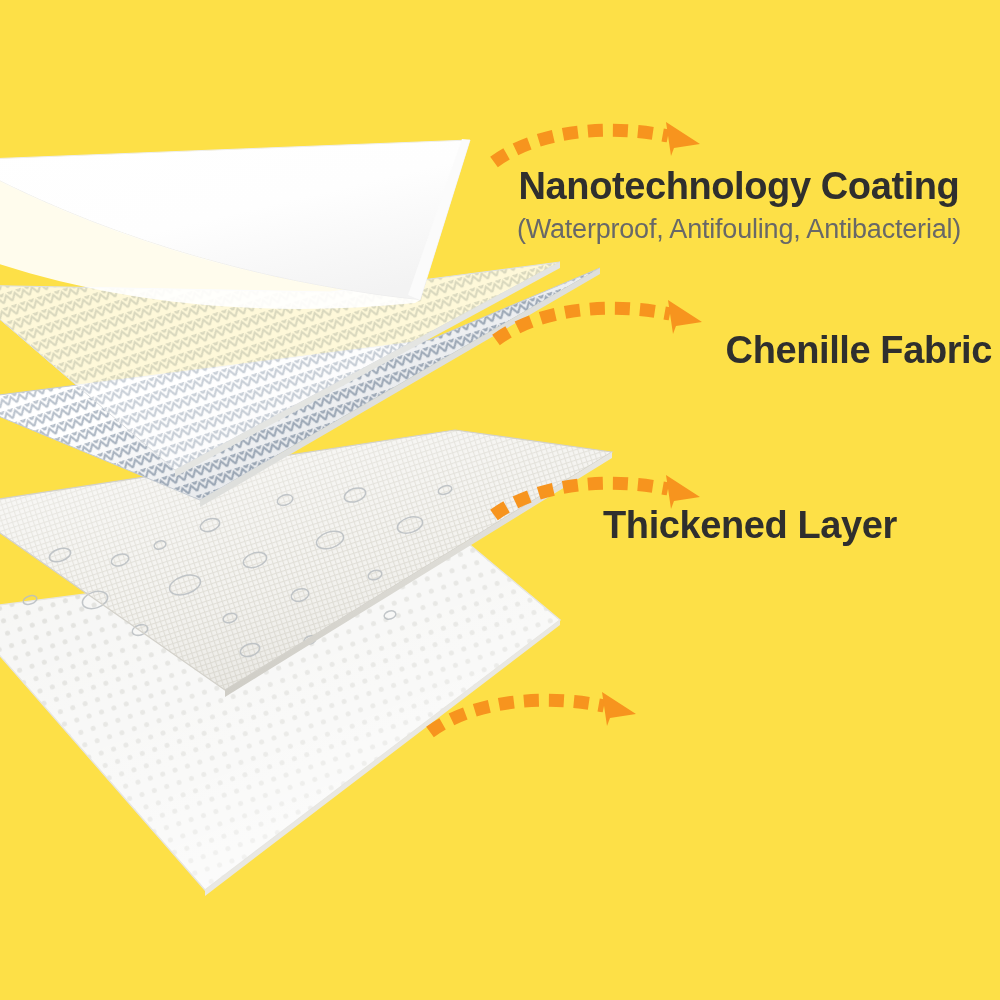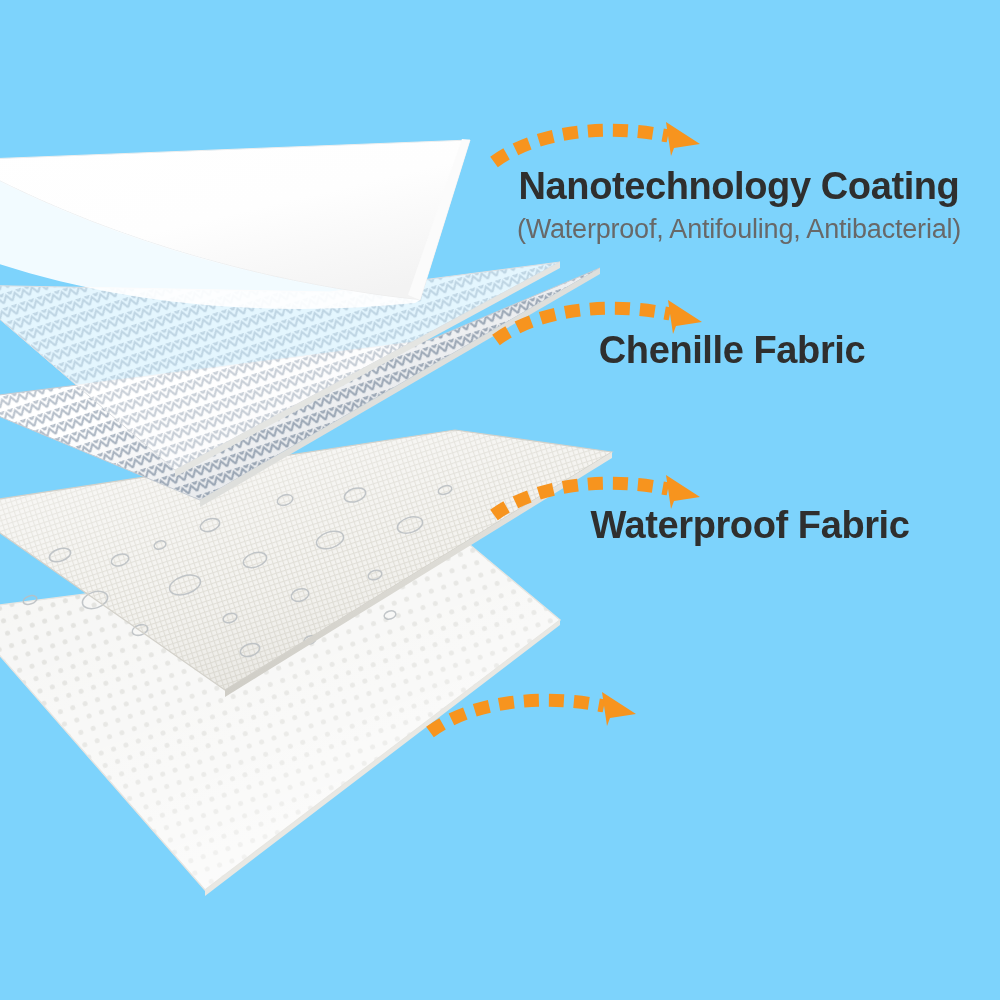--- a/index.html
+++ b/index.html
@@ -7,21 +7,21 @@
     padding: 0;
     background: #f4f4f4;
   }
   body {
     font-family: "Liberation Sans", sans-serif;
   }
   #stage {
     position: relative;
     width: 1000px;
     height: 1000px;
-    background: #7dd3fc;
+    background: #fde047;
     overflow: hidden;
   }
 
   
   #product {
     position: absolute;
     left: 0;
     top: 0;
     width: 640px;
     height: 940px;
@@ -49,21 +49,21 @@
     font-size: 27px;
     font-weight: normal;
     color: #686868;
     letter-spacing: -0.2px;
     line-height: 1.12;
     margin-top: 7px;
     white-space: nowrap;
   }
 
   #callout-1 { left: 478px; top: 166px; width: 522px; }
-  #callout-2 { left: 532px; top: 330px; width: 400px; }
+  #callout-2 { left: 592px; top: 330px; width: 400px; text-align: right; }
   #callout-3 { left: 540px; top: 505px; width: 420px; }
   #callout-4 { left: 460px; top: 730px; width: 420px; }
 
   #arrow-1 { left: 488px; top: 122px; }
   #arrow-2 { left: 490px; top: 300px; }
   #arrow-3 { left: 488px; top: 475px; }
   #arrow-4 { left: 424px; top: 692px; }
 </style>
 </head>
 <body>
@@ -214,21 +214,21 @@
     <div class="callout-title">Chenille Fabric</div>
   </div>
 
   <div class="callout-arrow" id="arrow-3">
     <svg width="230" height="48" viewBox="0 0 230 48" xmlns="http://www.w3.org/2000/svg">
       <path d="M6 40 C 50 8, 120 2, 180 14" fill="none" stroke="#f7941e" stroke-width="13" stroke-linecap="butt" stroke-dasharray="15 10"></path>
       <path d="M178 0 L212 22 L186 26 L183 34 Z" fill="#f7941e"></path>
     </svg>
   </div>
   <div class="callout" id="callout-3">
-    <div class="callout-title">Waterproof Fabric</div>
+    <div class="callout-title">Thickened Layer</div>
   </div>
 
   <div class="callout-arrow" id="arrow-4">
     <svg width="230" height="48" viewBox="0 0 230 48" xmlns="http://www.w3.org/2000/svg">
       <path d="M6 40 C 50 8, 120 2, 180 14" fill="none" stroke="#f7941e" stroke-width="13" stroke-linecap="butt" stroke-dasharray="15 10"></path>
       <path d="M178 0 L212 22 L186 26 L183 34 Z" fill="#f7941e"></path>
     </svg>
   </div>
   <div class="callout" id="callout-4">
   </div>

